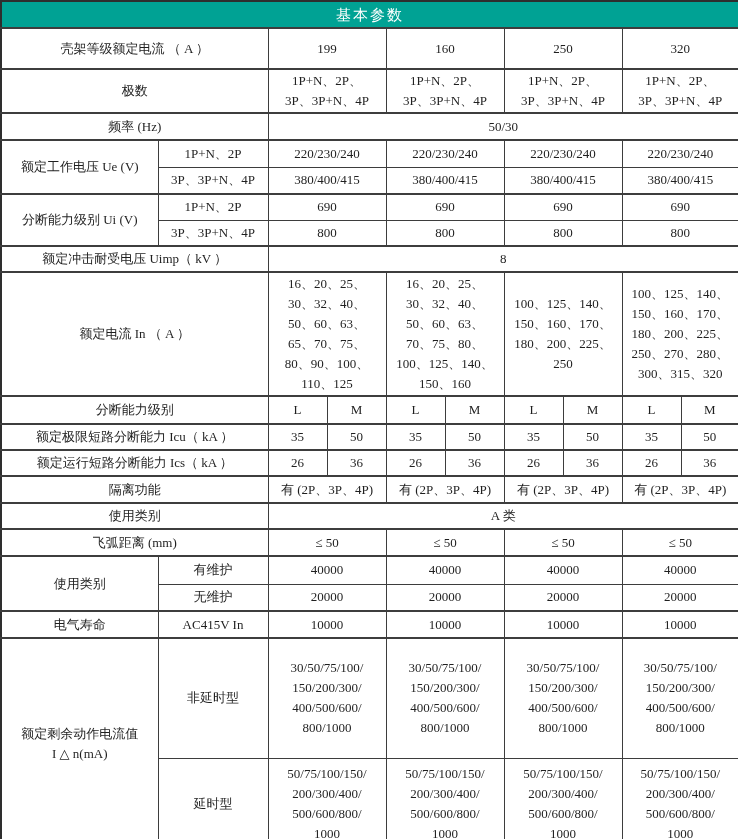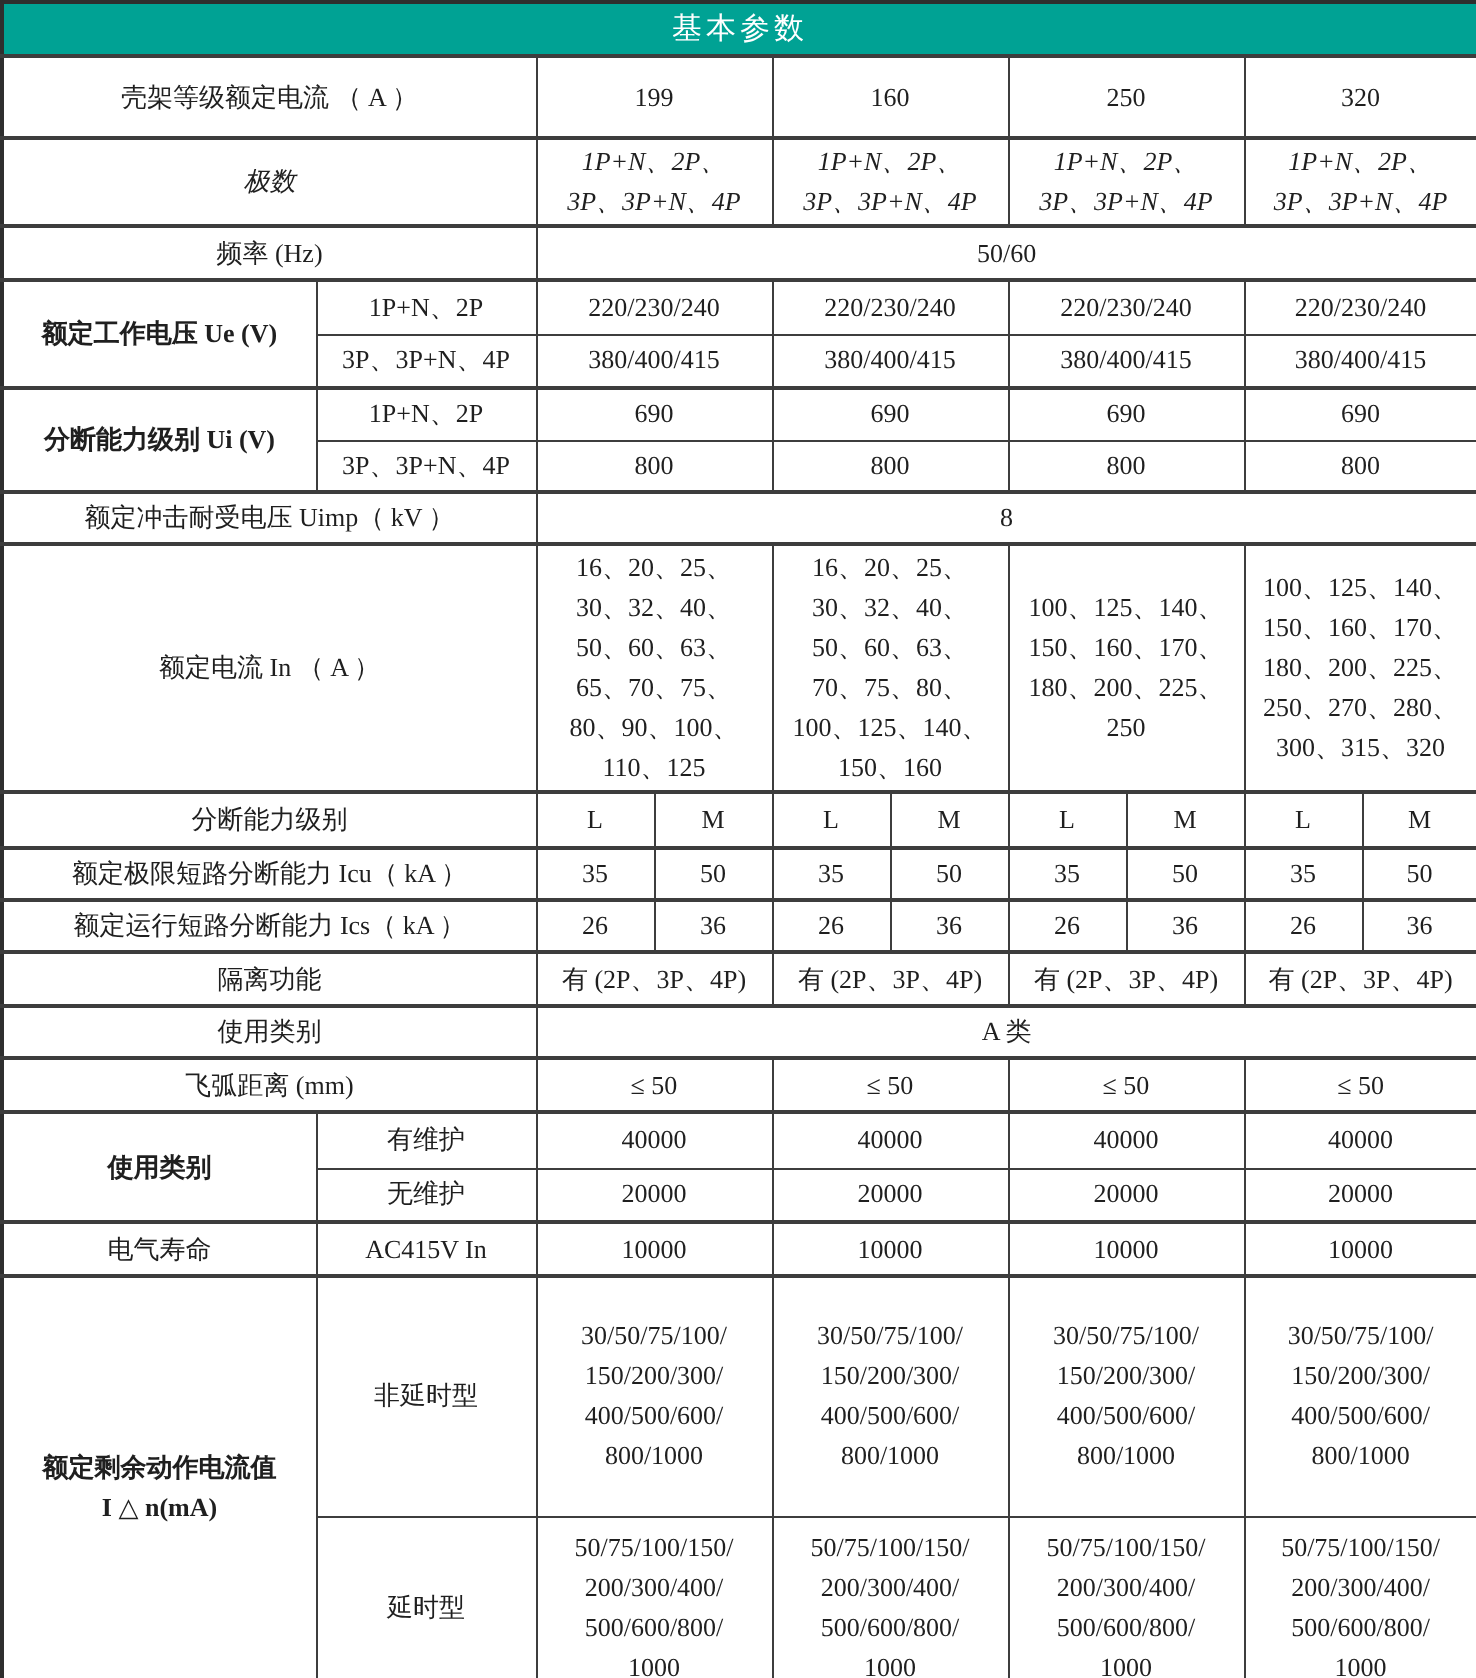--- a/index.html
+++ b/index.html
@@ -15,34 +15,34 @@
   table.spec td{
     border:1px solid #3d3d3d;
     text-align:center;
     vertical-align:middle;
     padding:1px 2px;
     line-height:20px;
     overflow:hidden;
   }
   
   tr.grp td{border-top-width:2px;}
-  tr.grp td[rowspan]{border-top-width:2px;font-weight:bold;}
+  tr.grp td[rowspan]{border-top-width:2px;}
   td.hdr{
     background:#00a294;
     color:#ffffff;
     font-size:15px;
     letter-spacing:2px;
     border:2px solid #2e2e2e;
   }
   td.pre{white-space:pre-line;margin-left:36px;}
   td.left{text-align:left;padding-left:8px;vertical-align:middle;}
   td.lh26{line-height:26px;}
   td.lh23{line-height:23px;}
   
-  tr.h25{height:27px;} tr.h29{height:41px;} tr.h43{height:43px;font-style:italic;}
+  tr.h25{height:27px;} tr.h29{height:41px;} tr.h43{height:43px;}
   tr.h27{height:27px;} tr.h26{height:26px;} tr.h28{height:28px;}
   tr.h120{height:120px;} tr.h92{height:92px;}
   .bottom-bar{width:738px;height:4px;background:#0e8477;}
 </style>
 </head>
 <body>
 
 <div class="sheet">
   <table class="spec">
     <colgroup>
@@ -78,21 +78,21 @@
         <td colspan="2" class="pre">1P+N、2P、
 3P、3P+N、4P</td>
         <td colspan="2" class="pre">1P+N、2P、
 3P、3P+N、4P</td>
         <td colspan="2" class="pre">1P+N、2P、
 3P、3P+N、4P</td>
       </tr>
 
       <tr class="h27 grp">
         <td colspan="2">频率 (Hz)</td>
-        <td colspan="8">50/60</td>
+        <td colspan="8">50/30</td>
       </tr>
 
       <tr class="h27 grp">
         <td rowspan="2">额定工作电压 Ue (V)</td>
         <td>1P+N、2P</td>
         <td colspan="2">220/230/240</td>
         <td colspan="2">220/230/240</td>
         <td colspan="2">220/230/240</td>
         <td colspan="2">220/230/240</td>
       </tr>

